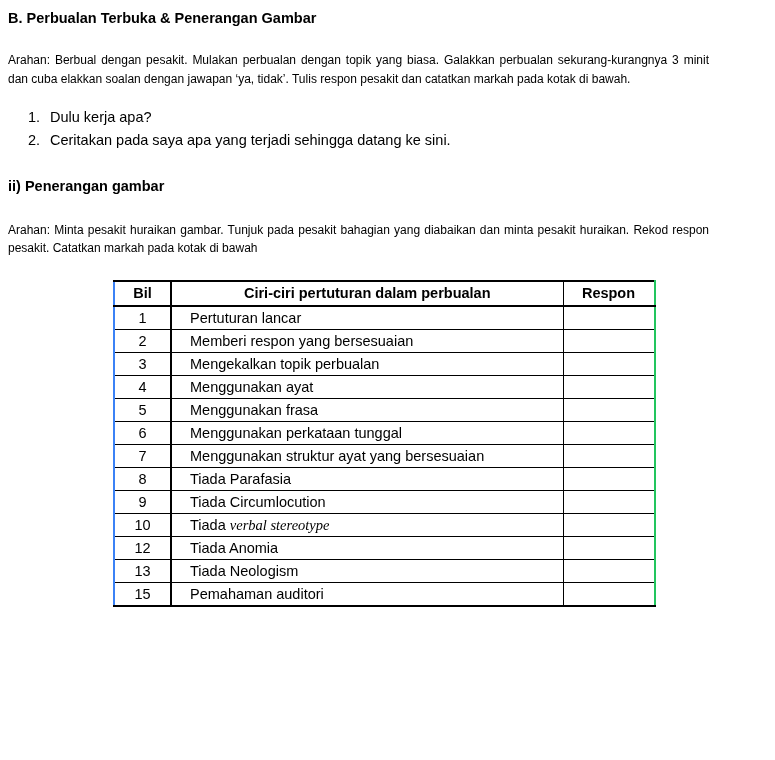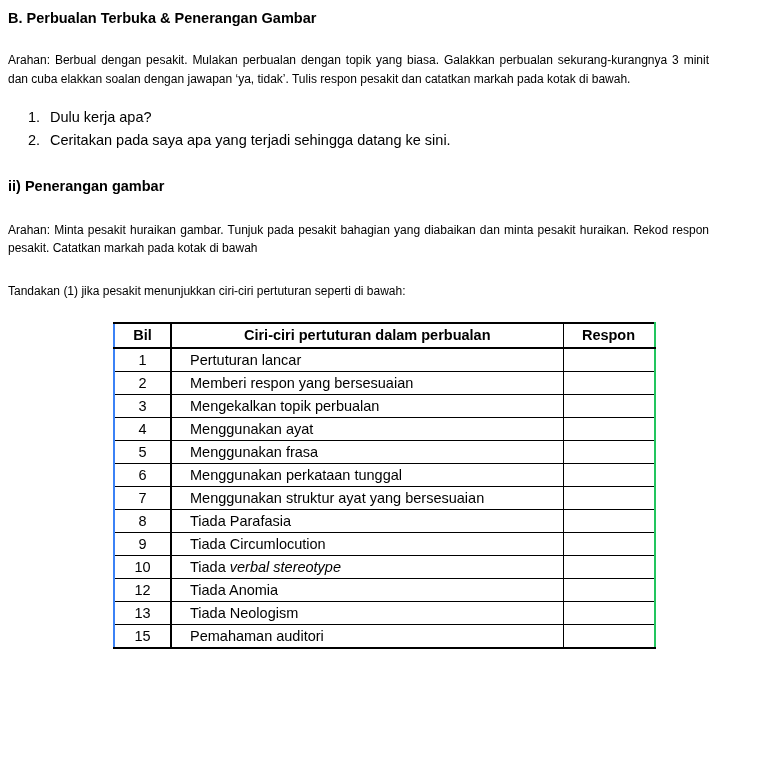--- a/index.html
+++ b/index.html
@@ -83,42 +83,41 @@
   table.skor-table thead th.c-bil { border-right: 2px solid #000; }
   table.skor-table tbody td.c-bil { border-right: 2px solid #000; }
   .c-bil   { width: 55px; text-align: center; }
   .c-ciri  { width: 392px; text-align: left; padding-left: 18px !important; box-sizing: border-box; }
   .c-resp  { width: 90px; }
   table.skor-table tbody tr td { border-top: 1px solid #000; }
   table.skor-table tbody tr:last-child td { border-bottom: 2px solid #000; }
   table.skor-table thead tr th { border-top: 2px solid #000; }
   table.skor-table th.c-bil, table.skor-table td.c-bil { border-left: 2px solid #3b82f6; }
   table.skor-table th.c-resp, table.skor-table td.c-resp { border-right: 2px solid #22c55e; }
-  .ital { font-style: italic; }
+  .ital { font-style: italic; font-family: Liberation Serif, serif; }
 </style>
 </head>
 <body>
 
 <div class="page">
 
   <div class="heading h-main">B. Perbualan Terbuka &amp; Penerangan Gambar</div>
 
 
   <p class="para">Arahan: Berbual dengan pesakit. Mulakan perbualan dengan topik yang biasa. Galakkan perbualan sekurang-kurangnya 3 minit dan cuba elakkan soalan dengan jawapan ‘ya, tidak’. Tulis respon pesakit dan catatkan markah pada kotak di bawah.</p>
 
   <ol class="qlist">
     <li>Dulu kerja apa?</li>
     <li>Ceritakan pada saya apa yang terjadi sehingga datang ke sini.</li>
   </ol>
 
   <div class="heading h-sub2">ii) Penerangan gambar</div>
 
   <p class="para para-narrow">Arahan: Minta pesakit huraikan gambar. Tunjuk pada pesakit bahagian yang diabaikan dan minta pesakit huraikan. Rekod respon pesakit. Catatkan markah pada kotak di bawah</p>
 
-  <p class="para tandakan">Tandakan (1) jika pesakit menunjukkan ciri-ciri pertuturan seperti di bawah:</p>
 
   <div class="table-wrap">
     <table class="skor-table">
       <thead>
         <tr>
           <th class="c-bil">Bil</th>
           <th class="c-ciri" style="text-align:center;padding-left:0 !important;">Ciri-ciri pertuturan dalam perbualan</th>
           <th class="c-resp">Respon</th>
         </tr>
       </thead>

